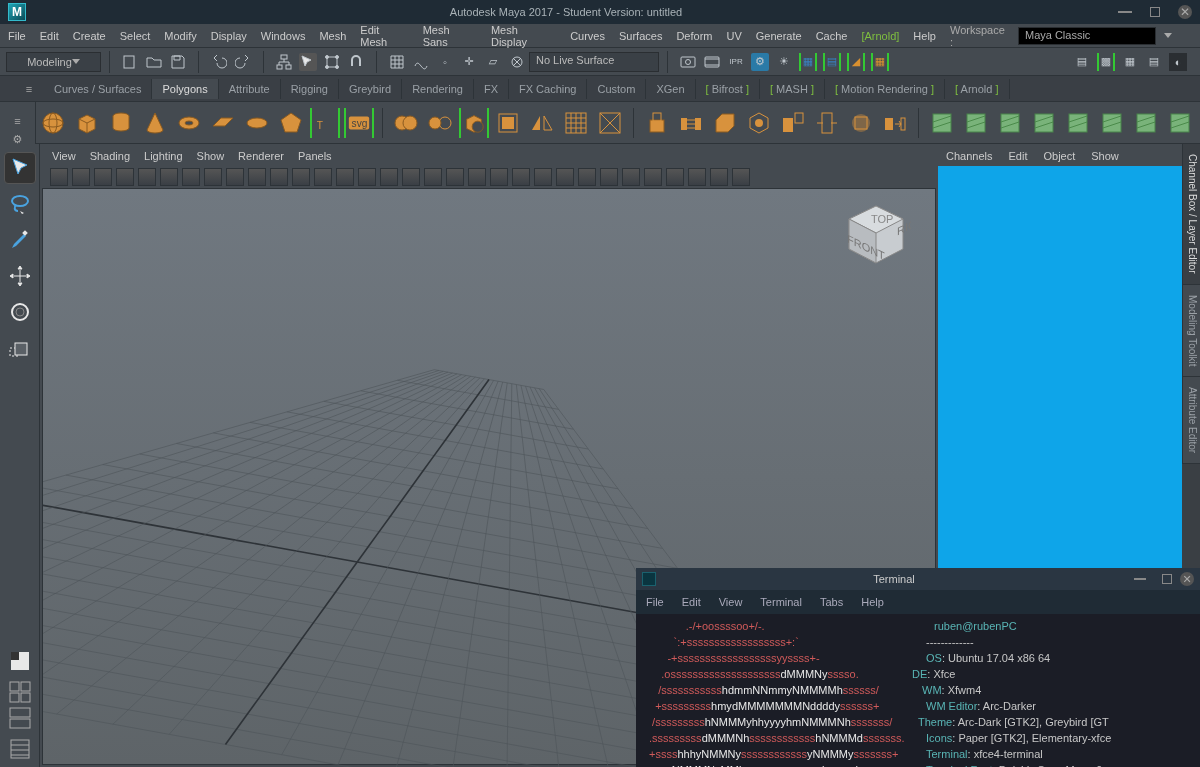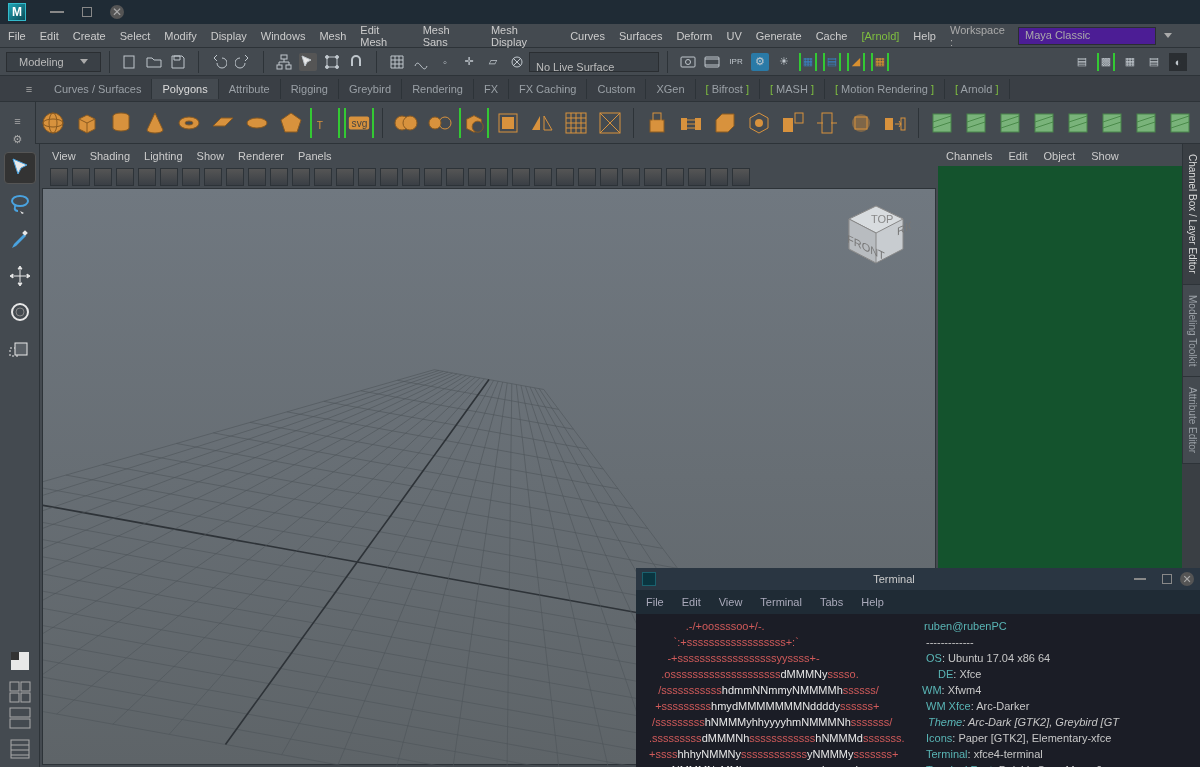--- a/index.html
+++ b/index.html
@@ -13,29 +13,29 @@
   .win-ico { width: 14px; height: 2px; background: #888; margin-left: 18px; }
   .win-sq { width: 10px; height: 10px; border: 1px solid #888; margin-left: 18px; }
   .win-x  { width: 14px; height: 14px; border-radius: 50%; background: #555; margin-left: 18px; display:flex;align-items:center;justify-content:center;color:#aaa;font-size:12px;}
   
   .menubar { height: 24px; background: #444a50; display: flex; align-items: center; padding-left: 8px; gap: 14px; border-bottom:1px solid #2d3338;}
   .menubar .mi { color: #ccc; cursor: pointer; }
   .mi.arnold { color: #7fbf3f; }
   .mi.arnold::before, .mi.arnold::after { content:"["; color:#7fbf3f;}
   .mi.arnold::after { content:"]";}
   .workspace { margin-left: auto; display:flex; align-items:center; gap:8px; color:#aaa; padding-right:28px;}
-  .ws-combo { width:140px; height:18px; background:#4c1d95; border:1px solid #2a2e32; padding:1px 6px; font-size:11px;}
+  .ws-combo { width:140px; height:18px; background:#000000; border:1px solid #2a2e32; padding:1px 6px; font-size:11px;}
   .caret { border-left:4px solid transparent;border-right:4px solid transparent;border-top:5px solid #aaa;}
   
   .statusline { height: 28px; background: #444a50; display:flex; align-items:center; padding-left:6px; border-bottom:1px solid #2d3338;}
-  .mode-combo { width:95px; height:20px; background:#3a4046; border:1px solid #2a2e32; display:flex;align-items:center;padding:0 12px;justify-content:space-between;}
+  .mode-combo { width:95px; height:20px; background:#3a4046; border:1px solid #2a2e32; display:flex;align-items:center;padding:0 12px;justify-content:center;}
   .vsep { width:1px; height:22px; background:#2d3338; margin:0 8px;}
   .sl-ico { width:18px; height:18px; margin:0 3px; display:flex;align-items:center;justify-content:center; color:#bfc6cc;}
   .sl-ico svg { width:16px; height:16px; fill:#bfc6cc; stroke:#bfc6cc;}
-  .sl-combo { width:130px; height:20px; background:#3a4046;border:1px solid #2a2e32;padding:8px 6px;}
+  .sl-combo { width:130px; height:20px; background:#3a4046;border:1px solid #2a2e32;padding:1px 6px;}
   .sl-right { margin-left:auto; display:flex; align-items:center; padding-right:10px;}
   
   .shelfbar { height: 26px; background: #3a3f45; display:flex; align-items:center; padding-left:14px; border-bottom:1px solid #2d3338;}
   .shelftab { padding:4px 10px; color:#9aa0a6; background:#3a3f45; cursor:pointer; border-right:1px solid #2d3338;}
   .shelftab.active { background:#444a50; color:#ddd;}
   .shelftab.brkt::before { content:"[ "; color:#7fbf3f;}
   .shelftab.brkt::after  { content:" ]"; color:#7fbf3f;}
   .shelf-leader { width:36px; display:flex; flex-direction:column; align-items:center; justify-content:center; gap:4px; height:56px; background:#444a50; border-right:1px solid #2d3338;}
   .shelf-leader div { width:18px; height:14px; display:flex;align-items:center;justify-content:center;color:#aaa;}
   .shelfrow { height:42px; background:#444a50; border-bottom:1px solid #2d3338; display:flex; align-items:center;}
@@ -53,21 +53,21 @@
   .tb svg { width:24px; height:24px;}
   
   .center { flex:1; background:#6a7076; display:flex; flex-direction:column; margin:2px;}
   .panelbar { height:20px; background:#444a50; display:flex; align-items:center; gap:14px; padding-left:10px; color:#ccc;}
   .panel-icons { height:22px; background:#444a50; display:flex; align-items:center; padding-left:6px;}
   .pi { width:18px; height:18px; margin:0 2px;}
   .viewport { flex:1; position:relative; background: linear-gradient(#707880,#5e6468); border:1px solid #2d3338;}
   .grid-svg { position:absolute; top:45px; left:0; width:100%; height:100%;}
   .viewcube { position:absolute; top:12px; right:24px; width:70px; height:70px;}
   
-  .chanbox { width:260px; background:#14532d; display:flex; flex-direction:column; margin:2px 2px 2px 0;}
+  .chanbox { width:260px; background:#0ea5e9; display:flex; flex-direction:column; margin:2px 2px 2px 0;}
   .chan-menu { height:20px; background:#444a50; display:flex; align-items:center; gap:16px; padding-left:8px; color:#ccc;}
   .v-tabs { position:absolute; right:0; top:144px; bottom:0; width:18px; background:#3a3f44; display:flex; flex-direction:column;}
   .vtab { writing-mode:vertical-rl; padding:10px 2px; font-size:10px; color:#9aa0a6; background:#444a50; border-bottom:1px solid #2d3338; border-left:1px solid #2d3338; cursor:pointer;}
   .vtab.active { background:#3a3f44; color:#ddd;}
   
   
   .term { position:absolute; left:636px; top:568px; right:0; bottom:0; background:#1b1d26; color:#ccc; z-index:10; font-family: "DejaVu Sans Mono", monospace; font-size:11px;}
   .term-title { height:22px; background:#2a3642; display:flex; align-items:center; padding:0 6px;}
   .term-title .ticon { width:14px; height:14px; background:#0a3540; border:1px solid #1a616e; margin-right:6px;}
   .term-title .tt { flex:1; text-align:center; color:#ccc;}
@@ -77,20 +77,21 @@
   .cyan { color:#59b5b5;}
   .white { color:#e8e8e8;}
 </style>
 </head>
 <body>
 
 <div class="maya">
 
   <div class="titlebar">
     <div class="m-icon">M</div>
+    <div class="title">Autodesk Maya 2017 - Student Version: untitled</div>
     <div class="win-ico"></div>
     <div class="win-sq"></div>
     <div class="win-x">✕</div>
   </div>
 
   <div class="menubar">
     <span class="mi">File</span>
     <span class="mi">Edit</span>
     <span class="mi">Create</span>
     <span class="mi">Select</span>
@@ -653,25 +654,25 @@
     <div style="width:14px;height:14px;border-radius:50%;background:#555;color:#aaa;display:flex;align-items:center;justify-content:center;">✕</div>
   </div>
   <div class="term-menu">
     <span>File</span>
     <span>Edit</span>
     <span>View</span>
     <span obout="">Terminal</span>
     <span>Tabs</span>
     <span>Help</span>
   </div>
-  <div class="term-body" id="term-body" style="position: relative;"><span>             .-/+oossssoo+/-.</span><span style="position:absolute; left:288px;"><span class="cyan">ruben@rubenPC</span></span>
+  <div class="term-body" id="term-body" style="position: relative;"><span>             .-/+oossssoo+/-.</span><span style="position:absolute; left:298px;"><span class="cyan">ruben@rubenPC</span></span>
 <span>         `:+ssssssssssssssssss+:`</span><span style="position:absolute; left:290px;"><span class="sys">-------------</span></span>
 <span>       -+ssssssssssssssssssyyssss+-</span><span style="position:absolute; left:290px;"><span class="cyan">OS</span><span class="sys">: Ubuntu 17.04 x86 64</span></span>
-<span>     .ossssssssssssssssssss<span class="white">dMMMNy</span>sssso.</span><span style="position:absolute; left:302px;"><span class="cyan">DE</span><span class="sys">: Xfce</span></span>
+<span>     .ossssssssssssssssssss<span class="white">dMMMNy</span>sssso.</span><span style="position:absolute; left:276px;"><span class="cyan">DE</span><span class="sys">: Xfce</span></span>
 <span>    /sssssssssss<span class="white">hdmmNNmmy</span><span class="white">NMMMMh</span>ssssss/</span><span style="position:absolute; left:286px;"><span class="cyan">WM</span><span class="sys">: Xfwm4</span></span>
-<span>   +sssssssss<span class="white">hmy</span><span class="white">dMMMMMMMNddddy</span>ssssss+</span><span style="position:absolute; left:290px;"><span class="cyan">WM Xfce</span><span class="sys">: Arc-Darker</span></span>
-<span>  /sssssssss<span class="white">hNMMMy</span><span class="white">hhyyyyhmNMMMNh</span>sssssss/</span><span style="position:absolute; left:292px;font-style:italic;"><span class="cyan">Theme</span><span class="sys">: Arc-Dark [GTK2], Greybird [GT</span></span>
+<span>   +sssssssss<span class="white">hmy</span><span class="white">dMMMMMMMNddddy</span>ssssss+</span><span style="position:absolute; left:290px;"><span class="cyan">WM Editor</span><span class="sys">: Arc-Darker</span></span>
+<span>  /sssssssss<span class="white">hNMMMy</span><span class="white">hhyyyyhmNMMMNh</span>sssssss/</span><span style="position:absolute; left:282px;"><span class="cyan">Theme</span><span class="sys">: Arc-Dark [GTK2], Greybird [GT</span></span>
 <span> .sssssssss<span class="white">dMMMNh</span>ssssssssssss<span class="white">hNMMMd</span>sssssss.</span><span style="position:absolute; left:290px;"><span class="cyan">Icons</span><span class="sys">: Paper [GTK2], Elementary-xfce</span></span>
 <span> +ssss<span class="white">hhhyNMMNy</span>ssssssssssss<span class="white">yNMMMy</span>sssssss+</span><span style="position:absolute; left:290px;"><span class="cyan">Terminal</span><span class="sys">: xfce4-terminal</span></span>
 <span> oss<span class="white">yNMMMNyMMh</span>ssssssssssssss<span class="white">hmmmh</span>sssssoss</span><span style="position:absolute; left:290px;"><span class="cyan">Terminal Font</span><span class="sys">: DejaVu Sans Mono 9</span></span>
 
 </div>
 </div>
 
 </body></html>

